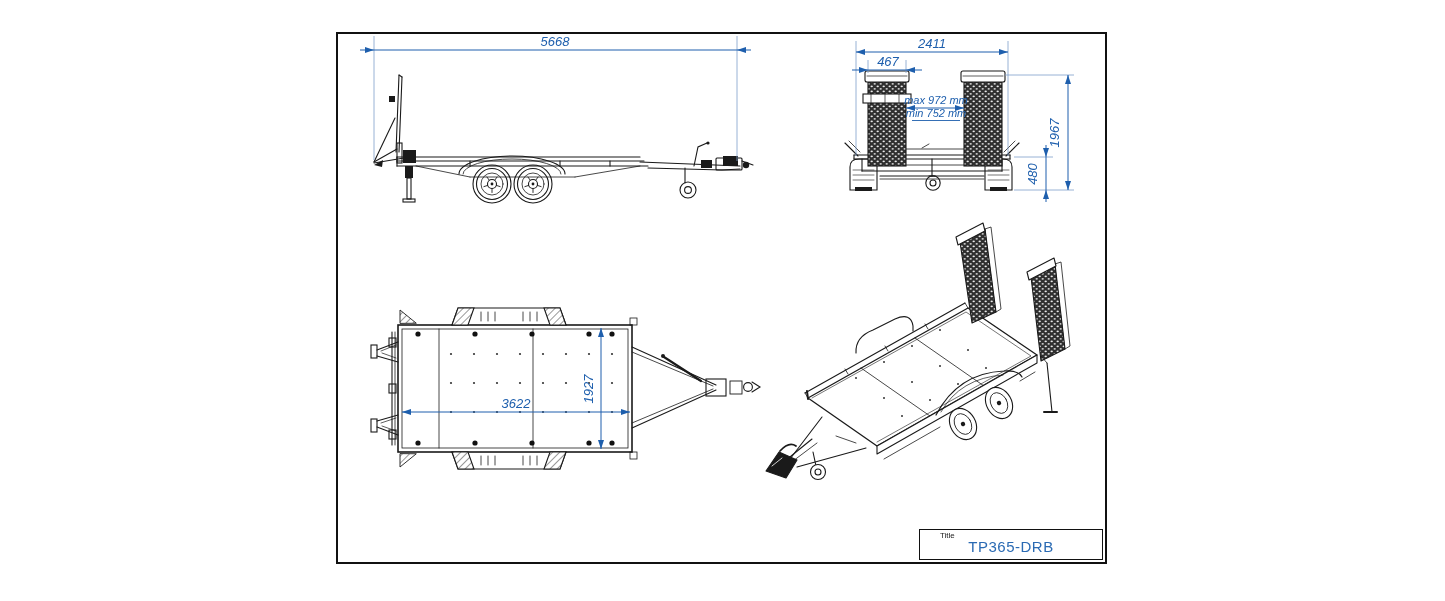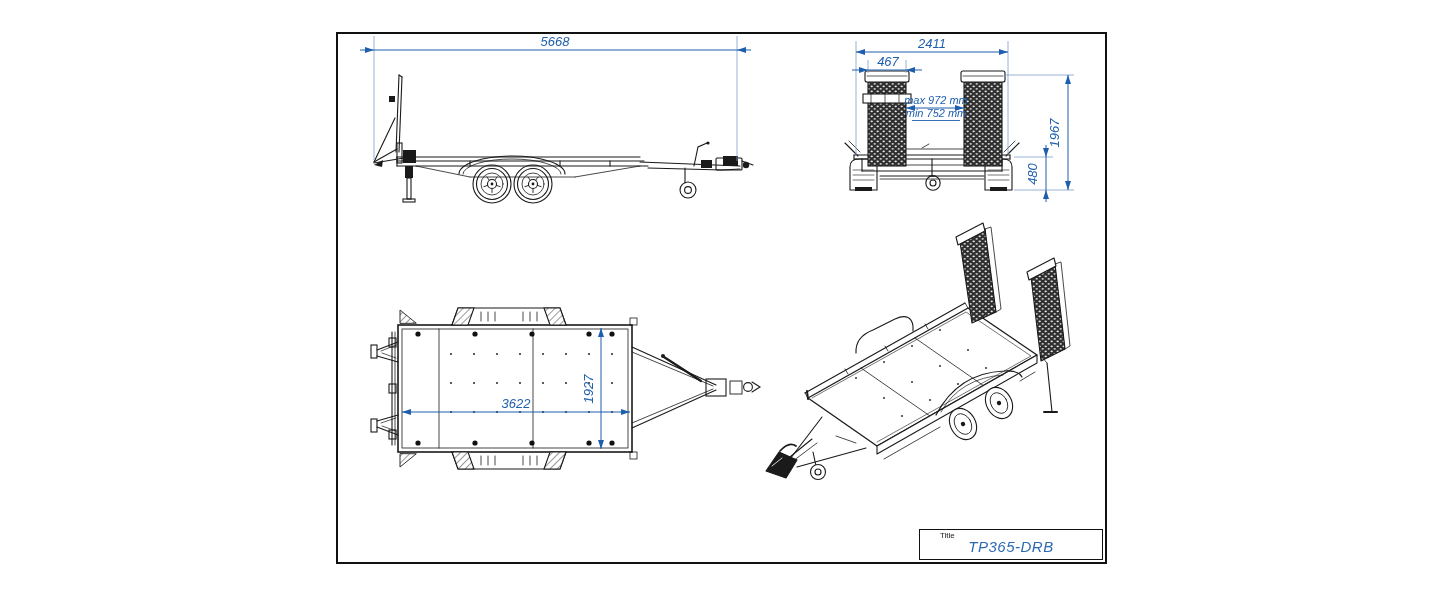--- a/index.html
+++ b/index.html
@@ -4,21 +4,21 @@
 <style>
   html,body{margin:0;padding:0;background:#fff;}
   .canvas{position:relative;width:1445px;height:581px;background:#ffffff;overflow:hidden;
           font-family:"Liberation Sans",sans-serif;}
   .frame{position:absolute;left:336px;top:32px;width:767px;height:528px;border:2px solid #111;}
   .drawing-svg{position:absolute;left:0;top:0;}
   .title-block{position:absolute;left:919px;top:529px;width:184px;height:31px;border:1.6px solid #111;
                background:#fff;box-sizing:border-box;}
   .title-label{position:absolute;left:20px;top:1px;font-size:8px;color:#222;}
   .title-value{position:absolute;left:0;top:8px;width:100%;text-align:center;font-size:15px;
-               font-style:italic;color:#2a6ab3;letter-spacing:.5px;}
+               color:#2a6ab3;letter-spacing:.5px;}
   svg text.dim{fill:#1e5fad;font-family:"Liberation Sans",sans-serif;font-style:italic;font-size:13px;}
   svg text.dim-small{fill:#1e5fad;font-family:"Liberation Sans",sans-serif;font-style:italic;font-size:11px;}
 </style>
 </head>
 <body>
 
 <div class="canvas">
   <div class="frame"></div>
 
   <svg class="drawing-svg" width="1445" height="601" viewBox="0 0 1445 601">

